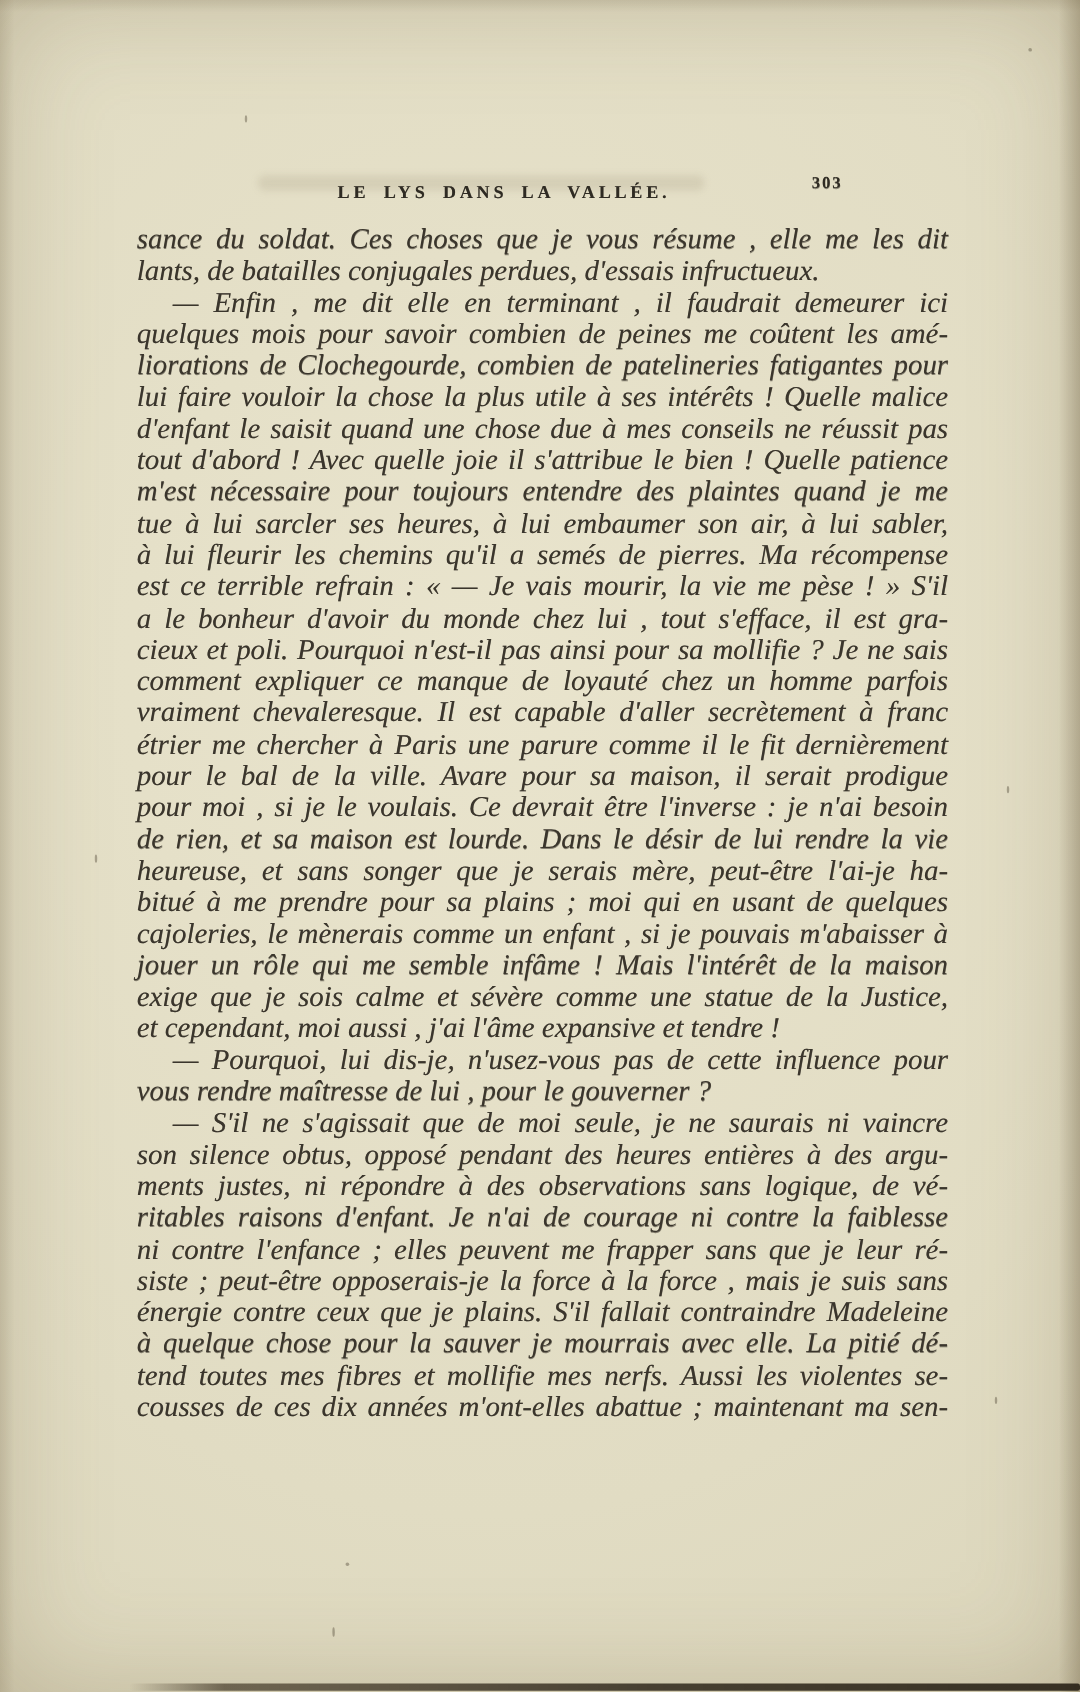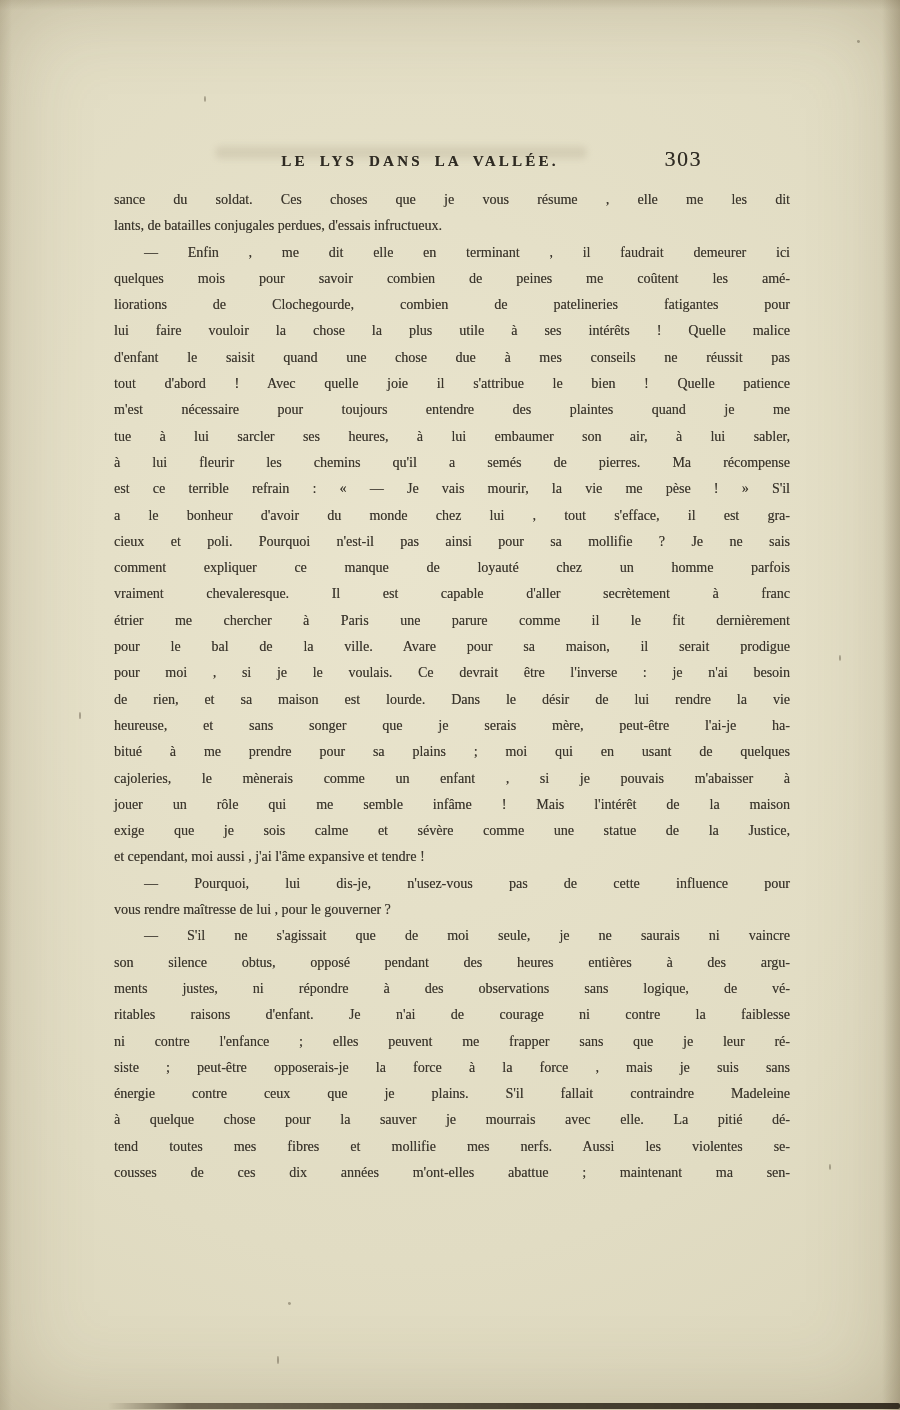--- a/index.html
+++ b/index.html
@@ -55,35 +55,37 @@
     position: absolute; left: 50%; top: 3px;
     transform: translateX(-50%) translateX(-32px);
     font-size: 15px; font-weight: 700;
     letter-spacing: 3.2px; word-spacing: 5px;
     color: #2f2b23;
     white-space: nowrap;
     text-shadow: 0.2px 0.2px 0.4px rgba(47,43,35,0.5);
   }
   .page-number {
     position: absolute; right: 88px; top: -4px;
-    font-size: 22px; letter-spacing: 1.5px;
+    font-size: 14px; letter-spacing: 1.5px;
     color: #2f2b23;
     text-shadow: 0.2px 0.2px 0.4px rgba(47,43,35,0.5);
+    font-weight: bold;
   }
   .text-block { margin-top: 1px; }
   .paragraph { margin: 0; }
   .line {
-    font-size: 14px;
+    font-size: 24px;
     line-height: 26.3px;
     text-align: justify;
     text-align-last: justify;
     -moz-text-align-last: justify;
     color: #3a352c;
     text-shadow: 0.2px 0.2px 0.35px rgba(54,49,40,0.55);
     white-space: normal;
+    font-style: italic;
   }
   .line.last { text-align-last: left; -moz-text-align-last: left; }
   .line.indent { text-indent: 30px; }
   .speck {
     position: absolute;
     background: #5a5140;
     opacity: 0.45;
     border-radius: 45% 55% 50% 50%;
     pointer-events: none;
   }

